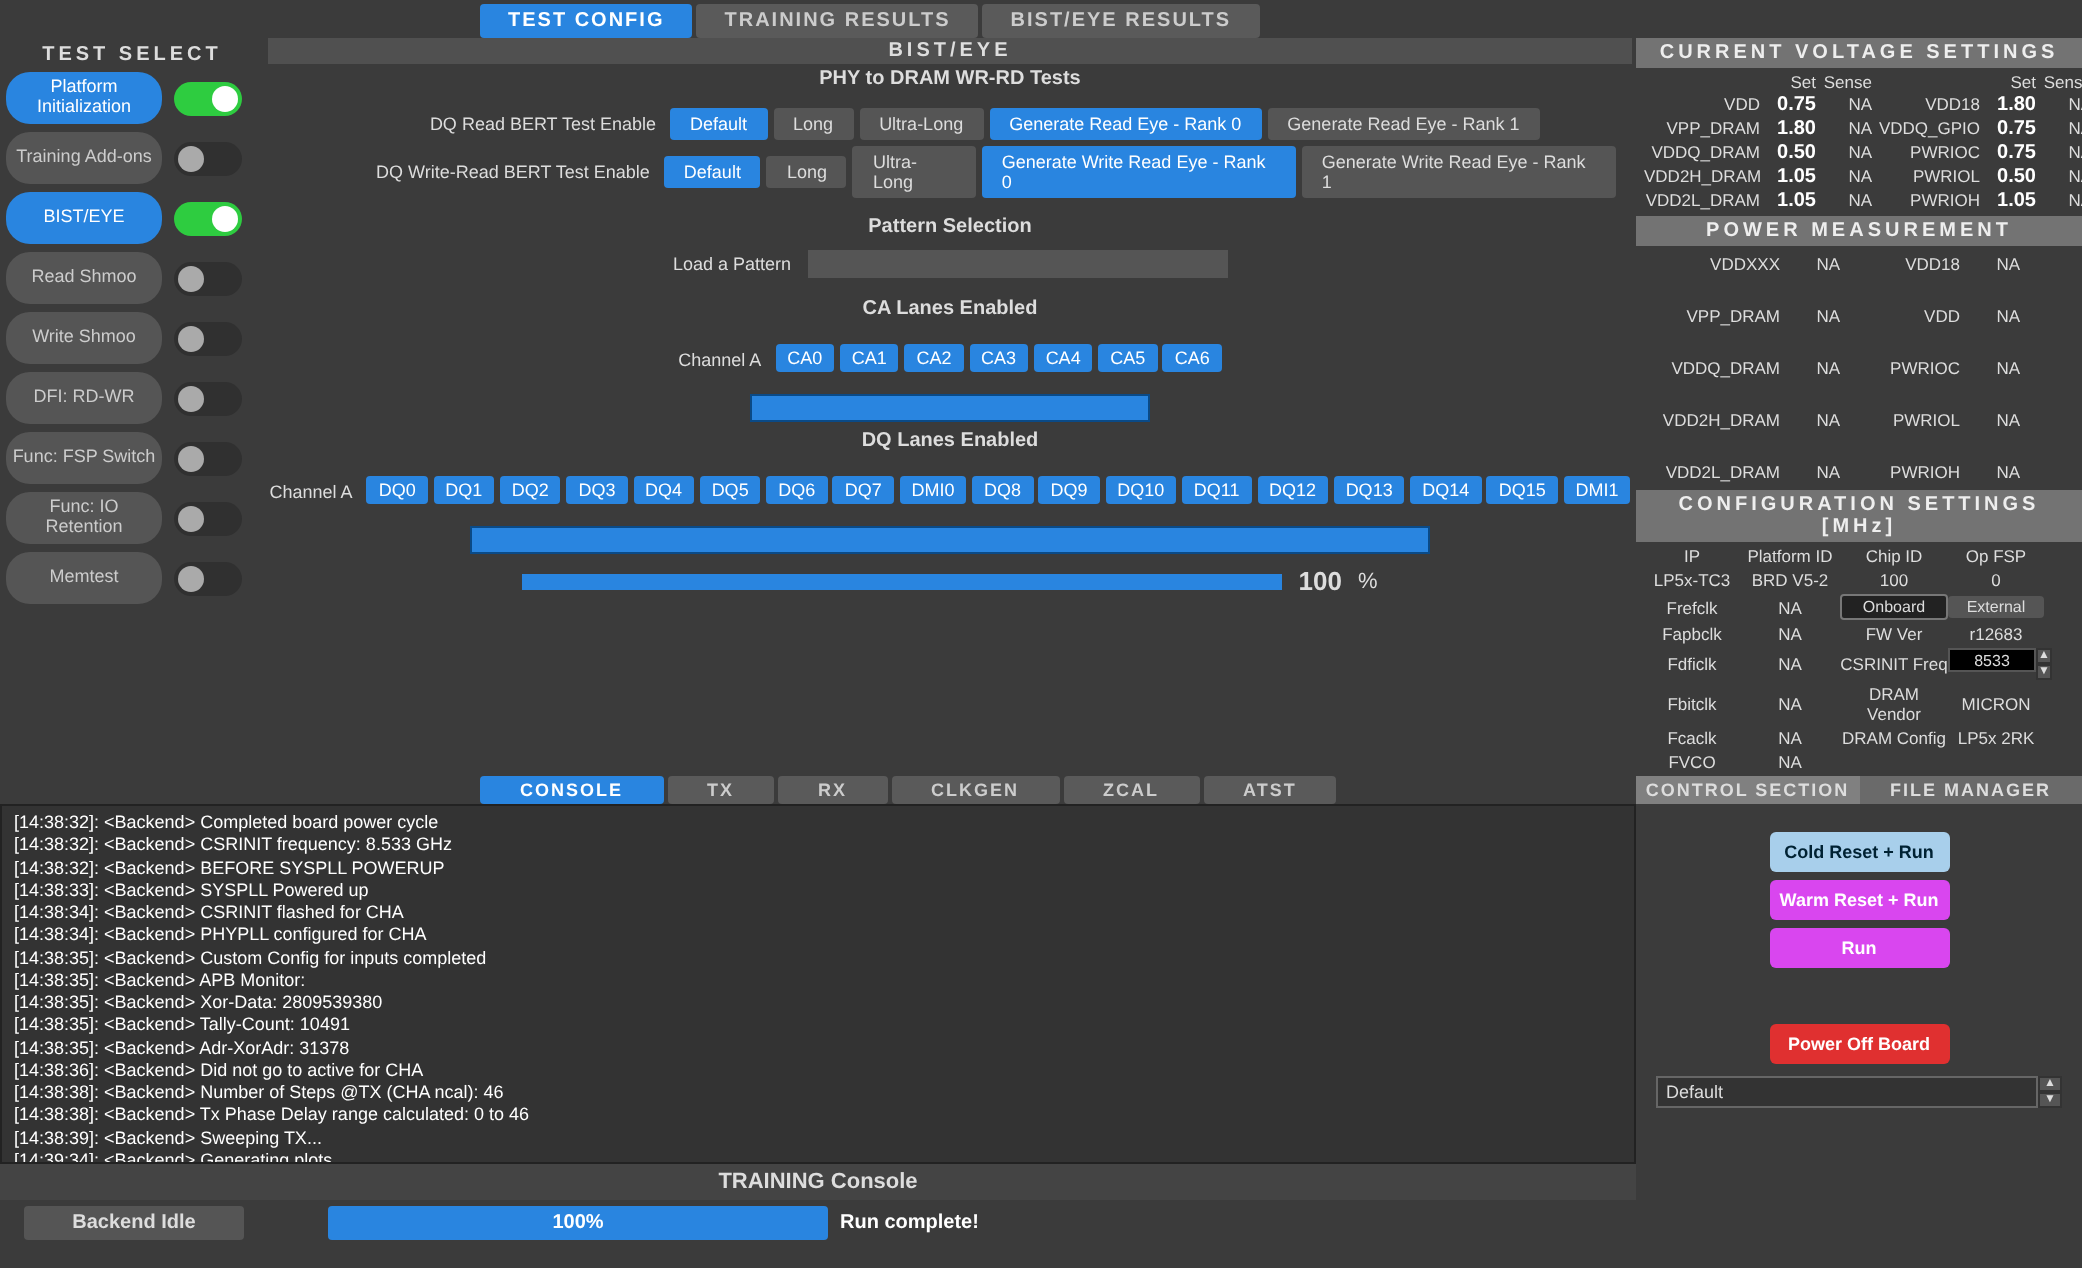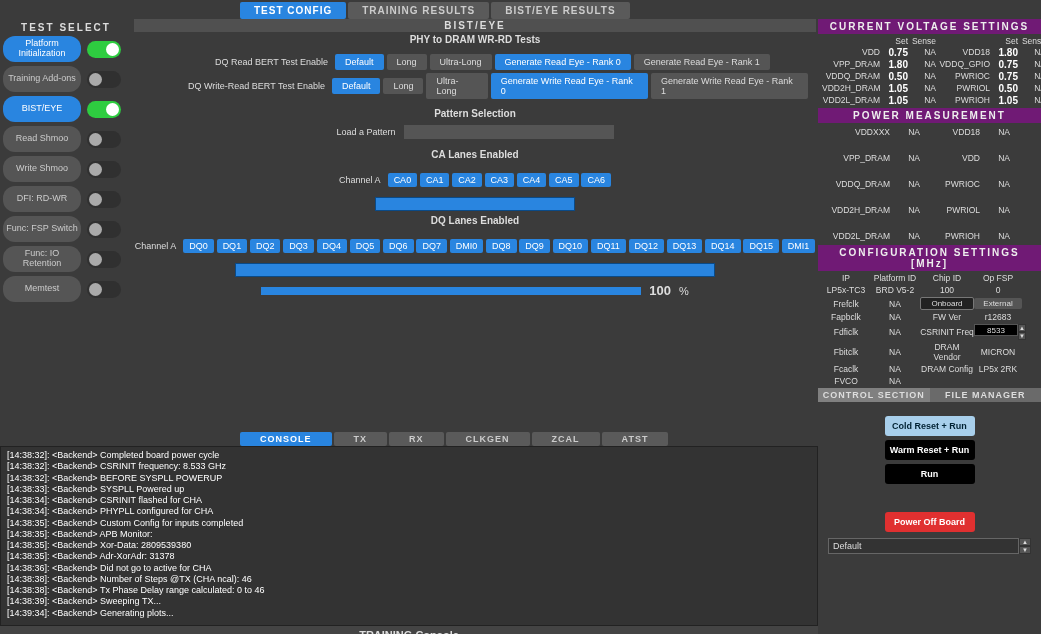--- a/index.html
+++ b/index.html
@@ -1,20 +1,20 @@
 <!DOCTYPE html>
 <html><head>
 <meta charset="utf-8">
 <style>
   * { box-sizing: border-box; margin: 0; padding: 0; font-family: Arial, Helvetica, sans-serif; }
   body { background:#3b3b3b; color:#ddd; font-size:10px; width:1041px; height:634px; overflow:hidden; }
   .top-tabs { display:flex; gap:2px; margin-left:240px; padding-top:2px; }
   .top-tab { background:#5a5a5a; color:#ccc; padding:3px 14px; font-weight:bold; letter-spacing:1px; font-size:10px; border-radius:2px; cursor:pointer; }
   .top-tab.active { background:#2985e0; color:#fff; }
-  .section-header { background:#701a75; color:#eee; font-weight:bold; letter-spacing:2px; text-align:center; padding:2px; font-size:10px; }
+  .section-header { background:#737373; color:#eee; font-weight:bold; letter-spacing:2px; text-align:center; padding:2px; font-size:10px; }
   .layout { display:flex; }
   .left-col { width:132px; padding:3px; }
   .test-select-head { text-align:center; font-weight:bold; letter-spacing:2px; font-size:10px; margin-bottom:3px; }
   .ts-row { display:flex; align-items:center; margin-bottom:4px; }
   .ts-btn { width:78px; height:26px; background:#555; color:#ccc; display:flex; align-items:center; justify-content:center; border-radius:12px; font-size:9px; text-align:center; line-height:1.1; cursor:pointer; padding:0 2px;}
   .ts-btn.blue { background:#2985e0; color:#fff; }
   .toggle { width:34px; height:17px; background:#303030; border-radius:10px; margin-left:6px; position:relative; cursor:pointer; }
   .toggle.on { background:#2ecc40; }
   .knob { width:13px; height:13px; border-radius:50%; background:#aaa; position:absolute; top:2px; left:2px; }
   .toggle.on .knob { left:19px; background:#fff; }
@@ -46,39 +46,39 @@
   .config-grid div { text-align:center; }
   .cfg-btn { background:#555; padding:1px 4px; border-radius:2px; font-size:8px;}
   .cfg-btn.sel { background:#222; border:1px solid #777;}
   .cfg-input { background:#000000; color:#ddd; width:44px; height:12px; font-size:8px; border:1px solid #555; text-align:center;}
   .ctrl-tabs { display:flex; }
   .ctrl-tab { flex:1; background:#6a6a6a; text-align:center; font-size:9px; font-weight:bold; letter-spacing:1px; padding:2px; cursor:pointer;}
   .ctrl-tab.active { background:#808080; }
   .ctrl-body { padding:10px 6px; }
   .big-btn { display:block; width:90px; margin:4px auto; padding:5px; text-align:center; font-size:9px; border-radius:3px; cursor:pointer; font-weight:bold;}
   .b-light { background:#a8cfeb; color:#023; }
-  .b-blue { background:#000000; color:#fff; }
+  .b-blue { background:#d946ef; color:#fff; }
   .b-red { background:#e03030; color:#fff; }
   .default-row { display:flex; align-items:center; margin:6px 4px; }
   .default-box { flex:1; background:#333; border:1px solid #666; height:16px; font-size:9px; padding:2px 4px;}
   .spin { width:12px; display:flex; flex-direction:column; }
   .spin div { height:8px; background:#555; border:1px solid #333; font-size:6px; text-align:center; line-height:6px; cursor:pointer;}
   .console-wrap { display:flex; }
   .console-area { flex:1; }
   .console-right { width:223px; }
   .console-tabs { display:flex; gap:2px; margin-left:240px; }
-  .ctab { background:#5a5a5a; color:#ccc; padding:2px 20px; font-weight:bold; font-size:9px; letter-spacing:1px; cursor:pointer; border-radius:2px;margin-top:44px;}
+  .ctab { background:#5a5a5a; color:#ccc; padding:2px 20px; font-weight:bold; font-size:9px; letter-spacing:1px; cursor:pointer; border-radius:2px;}
   .ctab.active { background:#2985e0; color:#fff; }
   .console-log { background:#333; height:180px; overflow-y:auto; padding:3px 6px; font-size:9px; line-height:1.25; color:#fff; border:1px solid #222;}
   .console-title { text-align:center; font-size:11px; font-weight:bold; background:#444; padding:3px; }
   .status-bar { display:flex; align-items:center; padding:3px 12px; gap:6px; background:#3b3b3b;}
   .status-pill { padding:3px 20px; font-size:10px; border-radius:2px; font-weight:bold; text-align:center;}
   .sp-green { background:#2ecc40; color:#000; width:110px;}
   .sp-gray { background:#555; color:#ddd; width:110px;}
-  .sp-prog { background:#2985e0; color:#fff; width:217px;}
+  .sp-prog { background:#2985e0; color:#fff; width:250px;}
   .sp-msg { flex:1; text-align:left; color:#fff; font-size:10px; font-weight:bold;}
   .sub-bisteye { background:#505050; text-align:center; letter-spacing:2px; font-size:10px; font-weight:bold; padding:1px;}
 </style>
 </head>
 <body>
 
 <div class="top-tabs">
   <div class="top-tab active">TEST CONFIG</div>
   <div class="top-tab">TRAINING RESULTS</div>
   <div class="top-tab">BIST/EYE RESULTS</div>
@@ -313,20 +313,21 @@
     <div class="console-log" id="console-log">
         <div>[14:38:32]: &lt;Backend&gt; Completed board power cycle</div>
         <div>[14:38:32]: &lt;Backend&gt; CSRINIT frequency: 8.533 GHz</div>
         <div>[14:38:32]: &lt;Backend&gt; BEFORE SYSPLL POWERUP</div>
         <div>[14:38:33]: &lt;Backend&gt; SYSPLL Powered up</div>
         <div>[14:38:34]: &lt;Backend&gt; CSRINIT flashed for CHA</div>
         <div>[14:38:34]: &lt;Backend&gt; PHYPLL configured for CHA</div>
         <div>[14:38:35]: &lt;Backend&gt; Custom Config for inputs completed</div>
         <div>[14:38:35]: &lt;Backend&gt; APB Monitor:</div>
         <div>[14:38:35]: &lt;Backend&gt;    Xor-Data:    2809539380</div>
+        <div>[14:38:35]: &lt;Backend&gt;    Tally-Count: 10491</div>
         <div>[14:38:35]: &lt;Backend&gt;    Adr-XorAdr:  31378</div>
         <div>[14:38:36]: &lt;Backend&gt; Did not go to active for CHA</div>
         <div>[14:38:38]: &lt;Backend&gt; Number of Steps @TX (CHA ncal): 46</div>
         <div>[14:38:38]: &lt;Backend&gt; Tx Phase Delay range calculated: 0 to 46</div>
         <div>[14:38:39]: &lt;Backend&gt; Sweeping TX...</div>
         <div>[14:39:34]: &lt;Backend&gt; Generating plots...</div>
       </div>
     <div class="console-title">TRAINING Console</div>
   </div>
   <div class="console-right">

